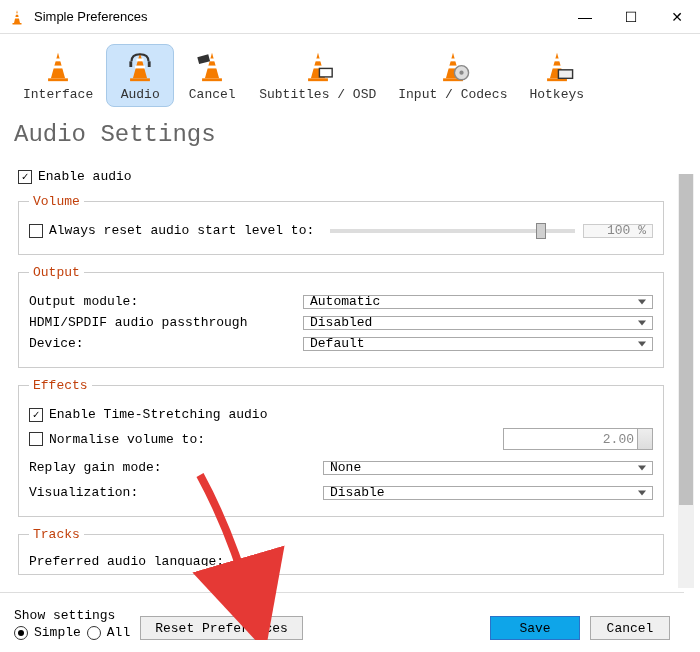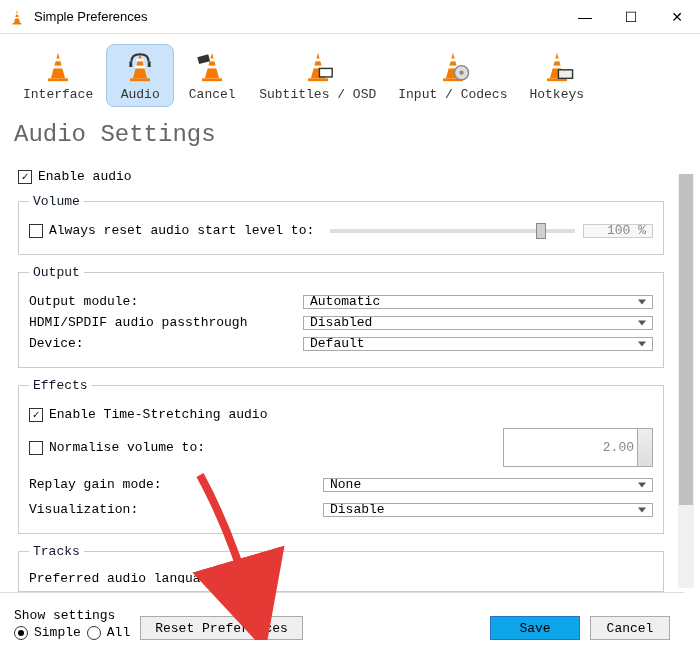--- a/index.html
+++ b/index.html
@@ -20,34 +20,34 @@
 
 .scrollarea { position: absolute; left: 0; right: 0; top: 165px; bottom: 55px; padding: 0 12px 0 14px; }
 .scrollbar { position: absolute; right: 6px; top: 174px; width: 16px; bottom: 64px; background: #f0f0f0; }
 .scrollbar .thumb { position: absolute; left: 1px; right: 1px; top: 0; height: 80%; background: #c0c0c0; }
 
 .checkbox-row { display: flex; align-items: center; margin: 4px 2px 10px 4px; }
 .checkbox { width: 14px; height: 14px; border: 1px solid #333; margin-right: 6px; display: flex; align-items: center; justify-content: center; font-size: 11px; }
 .checkbox.checked::after { content: "✓"; color: #000; font-weight: bold; }
 
 fieldset.group { border: 1px solid #ccc; margin: 0 24px 10px 4px; padding: 8px 10px 10px 10px; position: relative; }
-fieldset.group legend { padding: 0 4px; font-size: 13px; color: #0f172a; margin-top: 36px; }
+fieldset.group legend { padding: 0 4px; font-size: 13px; color: #c2410c; margin-top: 36px; }
 
 .form-row { display: flex; align-items: center; margin: 6px 0; }
 .form-row .lbl { width: 230px; font-size: 13px; }
 .form-row .lbl.wide { width: auto; flex: 1; }
 
 .select { flex: 1; height: 14px; border: 1px solid #aaa; background: #fff; display: flex; align-items: center; padding: 0 6px; font-size: 13px; position: relative; margin-left: 44px; }
 .select::after { content: ""; position: absolute; right: 6px; top: 50%; width: 0; height: 0; border-left: 4px solid transparent; border-right: 4px solid transparent; border-top: 5px solid #555; transform: translateY(-50%); }
 
 .slider { flex: 1; height: 4px; background: #ddd; margin: 0 8px; position: relative; }
 .slider .handle { position: absolute; right: 12%; top: -6px; width: 10px; height: 16px; background: #d0d0d0; border: 1px solid #888; }
 .pctbox { width: 70px; height: 14px; border: 1px solid #ccc; background: #f7f7f7; display: flex; align-items: center; justify-content: flex-end; padding-right: 6px; color: #888; }
 
-.spinbox { width: 150px; height: 39px; border: 1px solid #aaa; background: #fff; display: flex; align-items: center; justify-content: flex-end; padding-right: 18px; position: relative; color: #888; }
+.spinbox { width: 150px; height: 22px; border: 1px solid #aaa; background: #fff; display: flex; align-items: center; justify-content: flex-end; padding-right: 18px; position: relative; color: #888; }
 .spinbox::after { content: ""; position: absolute; right: 0; top: 0; bottom: 0; width: 14px; border-left: 1px solid #aaa; background: linear-gradient(#eee,#ddd); }
 
 .bottombar { position: absolute; left: 0; right: 16px; bottom: 0; height: 60px; border-top: 1px solid #ddd; background: #fff; display: flex; align-items: flex-end; padding: 0 14px 12px 14px; }
 .show-settings { margin-right: 10px; }
 .show-settings .caption { font-size: 13px; margin-bottom: 2px; }
 .radios { display: flex; align-items: center; gap: 6px; }
 .radio { width: 14px; height: 14px; border: 1px solid #333; border-radius: 50%; display: inline-flex; align-items: center; justify-content: center; }
 .radio.checked::after { content: ""; width: 6px; height: 6px; background: #000; border-radius: 50%; }
 
 .btn { height: 24px; padding: 0 14px; border: 1px solid #aaa; background: #efefef; font-size: 13px; font-family: inherit; display: inline-flex; align-items: center; }

